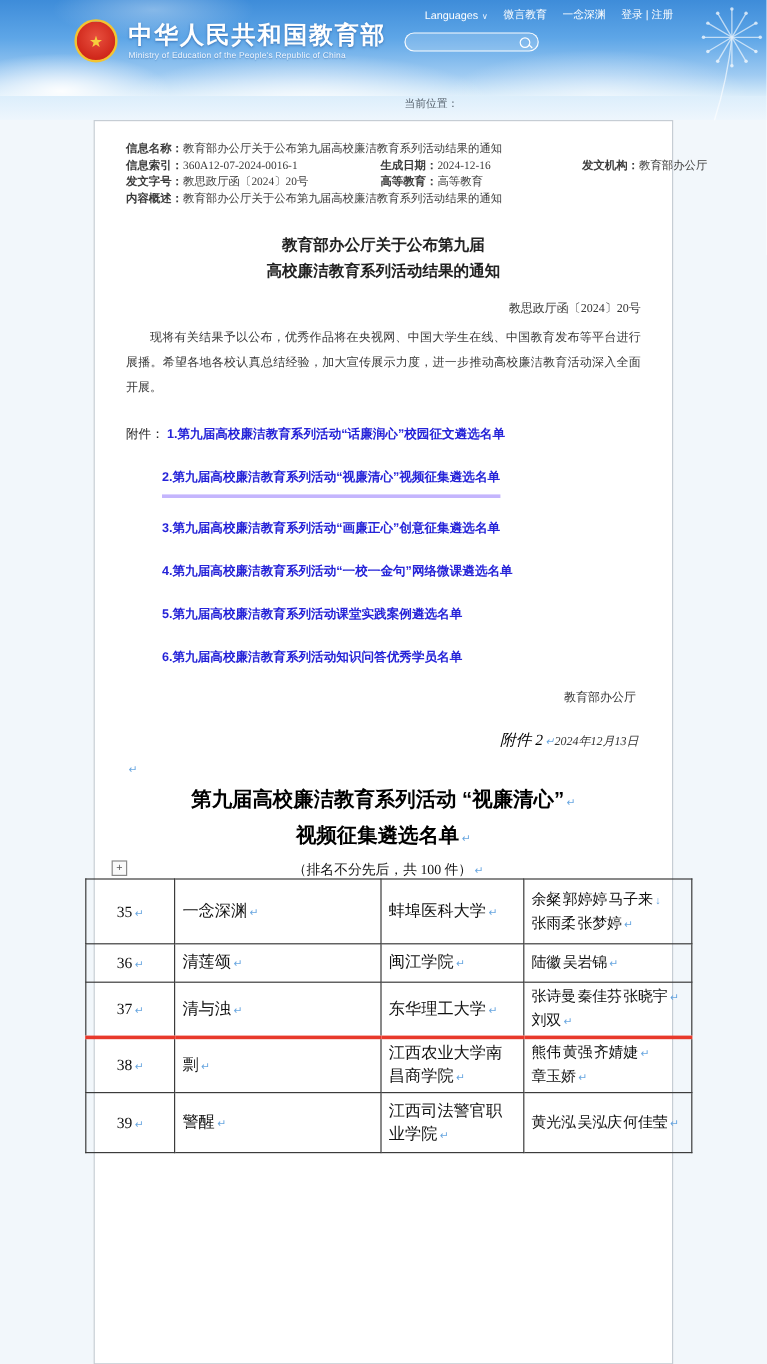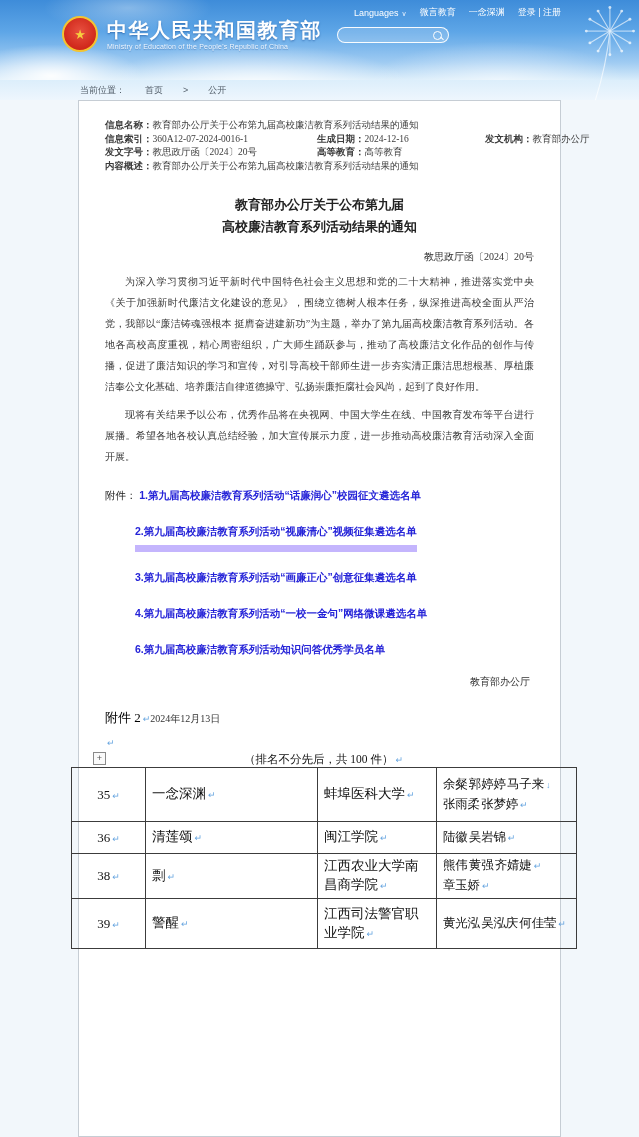--- a/index.html
+++ b/index.html
@@ -28,48 +28,48 @@
   .search-box{position:absolute;left:337px;top:27px;width:112px;height:16px;border:1px solid rgba(255,255,255,.95);
     border-radius:9px;background:rgba(255,255,255,.18);display:flex;align-items:center;padding:0 6px;box-sizing:border-box;}
   .search-input{flex:1;border:none;background:transparent;outline:none;font-size:9px;color:#fff;min-width:0;}
   .search-icon{width:7px;height:7px;border:1.4px solid #fff;border-radius:50%;position:relative;
     display:inline-block;flex:none;cursor:pointer;}
   .search-icon::after{content:"";position:absolute;width:4px;height:1.4px;background:#fff;
     transform:rotate(45deg);right:-3px;bottom:-1px;}
   .dandelion{position:absolute;right:-6px;top:2px;width:92px;height:100px;opacity:.8;}
   
   .crumb{width:639px;height:20px;background:linear-gradient(180deg,#dceefb,#eef6fd);
-    font-size:9px;color:#55606b;display:flex;align-items:center;padding-left:80px;box-sizing:border-box;gap:20px;}
+    font-size:9px;color:#55606b;display:flex;align-items:center;padding-left:80px;box-sizing:border-box;gap:20px;flex-direction:column;}
   .crumb a{color:#55606b;text-decoration:none;cursor:pointer;}
   
   .panel{position:relative;width:483px;margin-left:78px;background:#fff;border:1px solid #c6cdd4;
     box-sizing:border-box;padding:18px 26px 10px;min-height:1037px;
     font-family:"Liberation Serif","DejaVu Serif",serif;color:#383838;}
   
   .meta{font-size:9.5px;line-height:12.5px;color:#3c3c3c;}
   .meta-row{display:flex;margin-bottom:1px;white-space:nowrap;align-items:flex-end;}
   .meta-label{font-weight:bold;font-family:"Liberation Sans",sans-serif;flex:none;}
   .meta-val{margin-right:10px;}
   .meta .w1{width:212px;flex:none;display:flex;}
   .meta .w2{width:168px;flex:none;display:flex;}
   
-  .doc-title{margin-top:22px;text-align:center;font-family:Liberation Sans, sans-serif;
+  .doc-title{margin-top:22px;text-align:center;font-family:Liberation Mono, monospace;
     font-weight:bold;font-size:13px;line-height:22px;color:#222;}
   .doc-number{margin-top:12px;text-align:right;font-size:10px;color:#333;}
   .salutation{margin-top:17px;font-size:10px;line-height:17px;color:#383838;}
   .para{margin-top:7px;font-size:10px;line-height:21px;text-indent:2em;color:#383838;text-align:justify;}
   .attachments{margin-top:18px;font-size:10.5px;}
   .att-row{margin-bottom:15px;line-height:21px;}
   .att-row.cont{padding-left:30px;}
   .att-label{color:#222;}
   .att-link{color:#2523d8;font-family:"Liberation Sans",sans-serif;font-weight:bold;
     text-decoration:none;cursor:pointer;}
-  .att-link.highlight{display:inline-block;border-bottom:7px solid #c4b5fd;padding-bottom:3px;text-align:center;}
+  .att-link.highlight{display:inline-block;border-bottom:3px solid #c4b5fd;padding-bottom:3px;text-align:center;}
   .signer{margin-top:14px;text-align:right;font-size:10px;color:#333;padding-right:4px;}
-  .attach2-line{margin-top:20px;display:flex;justify-content:flex-start;align-items:baseline;}
+  .attach2-line{margin-top:20px;display:flex;justify-content:flex-end;align-items:baseline;font-style:italic;}
   .att2-label{font-size:13px;color:#000;}
   .sign-date{font-size:10px;color:#333;padding-right:2px;}
   .lone-mark{margin-top:10px;font-size:10px;}
   .mk{color:#68a6e0;font-family:"Liberation Sans",sans-serif;font-weight:normal;
     font-size:9px;margin-left:2px;}
   .att2-heading{margin-top:6px;text-align:center;font-family:"Liberation Sans",sans-serif;
     font-weight:bold;font-size:17px;line-height:27px;color:#000;}
   
   .table-wrap{position:relative;width:505px;margin-left:-34px;margin-top:4px;}
   .tbl-caption{text-align:center;font-size:11.5px;color:#111;margin-bottom:0;}
@@ -187,51 +187,57 @@
     </div>
 
     <div class="doc-title">
       <div>教育部办公厅关于公布第九届</div>
       <div>高校廉洁教育系列活动结果的通知</div>
     </div>
 
     <div class="doc-number">教思政厅函〔2024〕20号</div>
 
 
-    <div class="para">为深入学习贯彻习近平新时代中国特色社会主义思想和党的二十大精神，推进落实党中央《关于加强新时代廉洁文化建设的意见》，围绕立德树人根本任务，纵深推进高校全面从严治党，我部以“廉洁铸魂强根本 挺膺奋进建新功”为主题，举办了第九届高校廉洁教育系列活动。各地各高校高度重视，精心周密组织，广大师生踊跃参与，推动了高校廉洁文化作品的创作与传播，促进了廉洁知识的学习和宣传，对引导高校干部师生进一步夯实清正廉洁思想根基、厚植廉洁奉公文化基础、培养廉洁自律道德操守、弘扬崇廉拒腐社会风尚，起到了良好作用。</div>
     <div class="para">现将有关结果予以公布，优秀作品将在央视网、中国大学生在线、中国教育发布等平台进行展播。希望各地各校认真总结经验，加大宣传展示力度，进一步推动高校廉洁教育活动深入全面开展。</div>
 
     <div class="attachments">
       <div class="att-row">
         <span class="att-label">附件：</span>
         <a class="att-link">1.第九届高校廉洁教育系列活动“话廉润心”校园征文遴选名单</a>
       </div>
       <div class="att-row cont">
         <a class="att-link highlight">2.第九届高校廉洁教育系列活动“视廉清心”视频征集遴选名单</a>
       </div>
       <div class="att-row cont">
         <a class="att-link">3.第九届高校廉洁教育系列活动“画廉正心”创意征集遴选名单</a>
       </div>
       <div class="att-row cont">
         <a class="att-link">4.第九届高校廉洁教育系列活动“一校一金句”网络微课遴选名单</a>
       </div>
       <div class="att-row cont">
+        <a class="att-link">5.第九届高校廉洁教育系列活动课堂实践案例遴选名单</a>
+      </div>
+      <div class="att-row cont">
         <a class="att-link">6.第九届高校廉洁教育系列活动知识问答优秀学员名单</a>
       </div>
     </div>
 
     <div class="signer">教育部办公厅</div>
 
     <div class="attach2-line">
       <span class="att2-label"><span>附件 2</span><span class="mk">↵</span></span>
       <span class="sign-date">2024年12月13日</span>
     </div>
 
     <div class="lone-mark"><span class="mk">↵</span></div>
 
+    <div class="att2-heading">
+      <div><span>第九届高校廉洁教育系列活动 “视廉清心”</span><span class="mk">↵</span></div>
+      <div><span>视频征集遴选名单</span><span class="mk">↵</span></div>
+    </div>
 
     <div class="table-wrap">
       <div class="tbl-caption"><span>（排名不分先后，共 100 件）</span><span class="mk">↵</span></div>
       <span class="table-handle">+</span>
       <table class="att-table">
         <colgroup>
             <col style="width:74px">
             <col style="width:172px">
             <col style="width:119px">
             <col style="width:140px">
@@ -247,20 +253,29 @@
             </td>
           </tr>
           <tr class="r1">
             <td class="td-num"><span>36</span><span class="mk">↵</span></td>
             <td class="td-title"><span>清莲颂</span><span class="mk">↵</span></td>
             <td class="td-school"><span>闽江学院</span><span class="mk">↵</span></td>
             <td class="td-authors">
               <div class="aline"><span>陆徽 吴岩锦</span><span class="mk">↵</span></div>
             </td>
           </tr>
+          <tr class="r2">
+            <td class="td-num"><span>37</span><span class="mk">↵</span></td>
+            <td class="td-title"><span>清与浊</span><span class="mk">↵</span></td>
+            <td class="td-school"><span>东华理工大学</span><span class="mk">↵</span></td>
+            <td class="td-authors">
+              <div class="aline"><span>张诗曼 秦佳芬 张晓宇</span><span class="mk">↵</span></div>
+              <div class="aline"><span>刘双</span><span class="mk">↵</span></div>
+            </td>
+          </tr>
           <tr class="r3">
             <td class="td-num"><span>38</span><span class="mk">↵</span></td>
             <td class="td-title"><span>剽</span><span class="mk">↵</span></td>
             <td class="td-school"><span>江西农业大学南昌商学院</span><span class="mk">↵</span></td>
             <td class="td-authors">
               <div class="aline"><span>熊伟 黄强 齐婧婕</span><span class="mk">↵</span></div>
               <div class="aline"><span>章玉娇</span><span class="mk">↵</span></div>
             </td>
           </tr>
           <tr class="r4">

